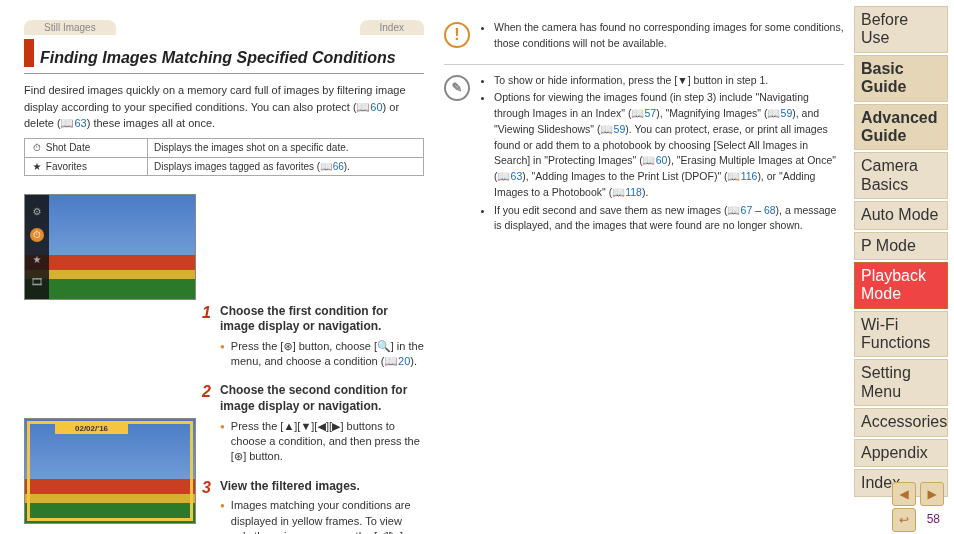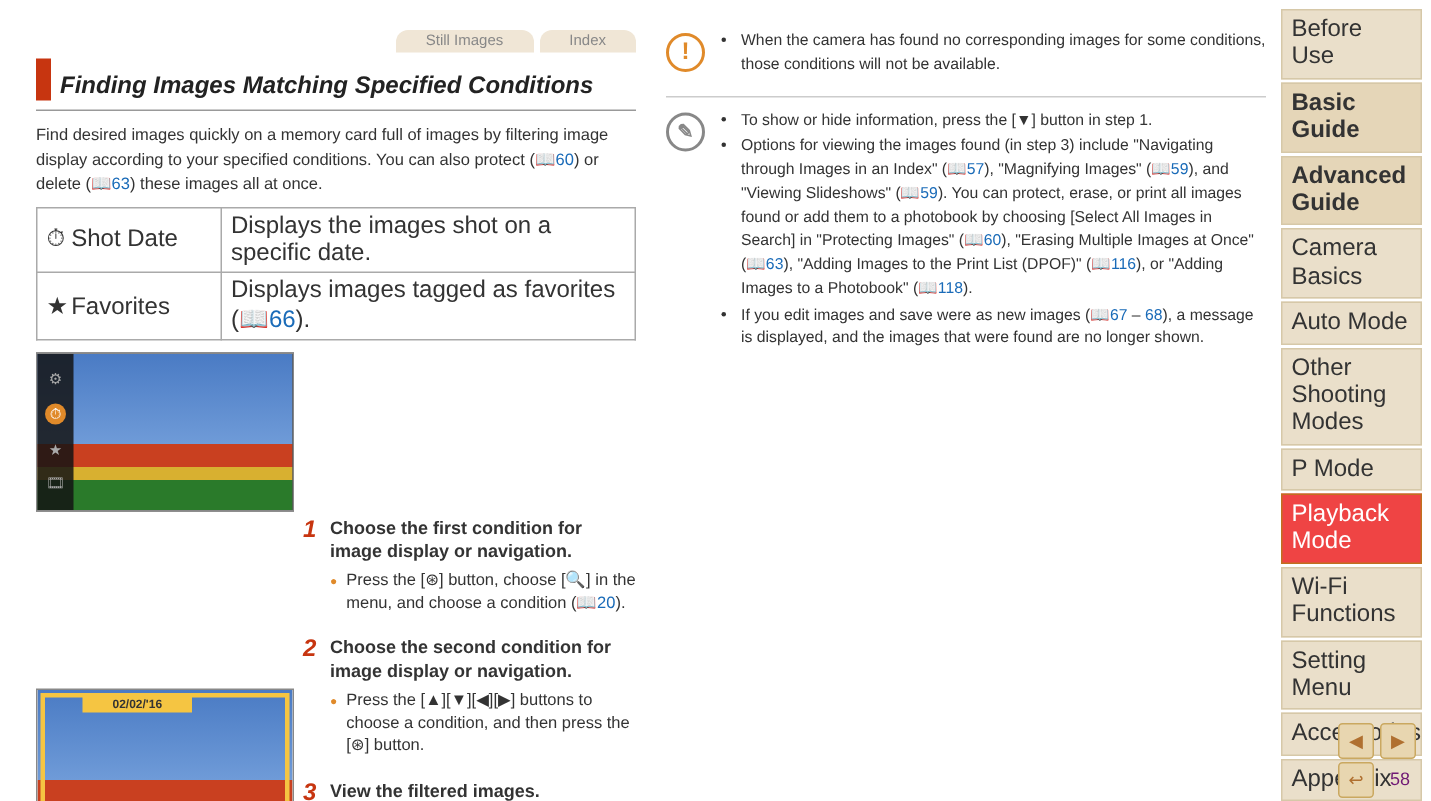--- a/index.html
+++ b/index.html
@@ -1,26 +1,26 @@
 <!DOCTYPE html>
 <html><head>
 <meta charset="utf-8">
 <style>
 body{margin:0;font-family:Arial,Helvetica,sans-serif;font-size:11px;color:#333;background:#fff;width:954px;height:534px;position:relative;overflow:hidden}
 .page{display:flex;padding:20px 0 0 24px;gap:20px}
 .col{width:400px}
-.tabs{display:flex;justify-content:flex-end;gap:4px;margin-bottom:2px}
+.tabs{display:flex;justify-content:space-between;gap:4px;margin-bottom:2px}
 .tab{background:#f0e6d6;border-radius:8px 8px 0 0;padding:2px 20px;font-size:10px;color:#888}
 .htitle{display:flex;align-items:flex-end;border-bottom:1px solid #999;padding-bottom:6px;margin-bottom:8px}
 .htitle .bar{width:10px;height:28px;background:#c73510;margin-right:6px;margin-top:2px}
 .htitle h1{margin:0;font-size:16px;font-weight:bold;color:#222;font-style:italic}
 .intro{font-size:11px;line-height:1.5;margin-bottom:6px}
 .ref{color:#1a6bb8}
 .book{color:#1a6bb8}
-table.cond{border-collapse:collapse;width:100%;font-size:16px;margin-bottom:8px}
+table.cond{border-collapse:collapse;width:100%;font-size:10px;margin-bottom:18px}
 table.cond td{border:1px solid #aaa;padding:3px 6px}
 table.cond td:first-child{width:110px}
 .screenshot{width:170px;height:104px;background:#2a2a2a;border:1px solid #888;position:relative;margin-bottom:8px;overflow:hidden}
 .sky{position:absolute;top:0;left:0;right:0;height:58%;background:linear-gradient(#4a7bc4,#6f9bd8)}
 .field{position:absolute;bottom:0;left:0;right:0;height:42%;background:linear-gradient(#c94020 0%,#c94020 35%,#d8b030 35%,#d8b030 55%,#2a7a2a 55%)}
 .fband{position:absolute;left:0;top:0;bottom:0;width:24px;background:rgba(20,20,20,.85);display:flex;flex-direction:column;justify-content:space-around;align-items:center;padding:6px 0}
 .fband span{color:#aaa;font-size:10px}
 .fband .sel{background:#e08a2a;border-radius:50%;width:14px;height:14px;color:#fff;display:flex;align-items:center;justify-content:center}
 .datebadge{position:absolute;top:4px;left:30px;background:#f5c542;color:#333;font-size:8px;padding:1px 20px;font-weight:bold}
 .screenshot2{width:170px;height:104px;border:1px solid #888;position:relative;overflow:hidden}
@@ -135,33 +135,32 @@
       <ul>
           <li>When the camera has found no corresponding images for some conditions, those conditions will not be available.</li>
         </ul>
     </div>
     <hr class="sep">
     <div class="note">
       <div class="note-icon pen">✎</div>
       <ul>
         <li>To show or hide information, press the [▼] button in step 1.</li>
         <li><span>Options for viewing the images found (in step 3) include "Navigating through Images in an Index" (</span><span class="book">📖</span><span class="ref">57</span><span>), "Magnifying Images" (</span><span class="book">📖</span><span class="ref">59</span><span>), and "Viewing Slideshows" (</span><span class="book">📖</span><span class="ref">59</span><span>). You can protect, erase, or print all images found or add them to a photobook by choosing [Select All Images in Search] in "Protecting Images" (</span><span class="book">📖</span><span class="ref">60</span><span>), "Erasing Multiple Images at Once" (</span><span class="book">📖</span><span class="ref">63</span><span>), "Adding Images to the Print List (DPOF)" (</span><span class="book">📖</span><span class="ref">116</span><span>), or "Adding Images to a Photobook" (</span><span class="book">📖</span><span class="ref">118</span><span>).</span></li>
-        <li><span>If you edit images and save were as new images (</span><span class="book">📖</span><span class="ref">67</span><span> – </span><span class="ref">68</span><span>), a message is displayed, and the images that were found are no longer shown.</span></li>
+        <li><span>If you edit second and save them as new images (</span><span class="book">📖</span><span class="ref">67</span><span> – </span><span class="ref">68</span><span>), a message is displayed, and the images that were found are no longer shown.</span></li>
       </ul>
     </div>
   </div>
 </div>
 
 <div class="sidebar" id="sidebar">
     <a>Before Use</a>
     <a class="bold">Basic Guide</a>
     <a class="bold">Advanced Guide</a>
     <a>Camera Basics</a>
     <a>Auto Mode</a>
-    <a>Other Shooting Modes</a>
     <a>P Mode</a>
     <a class="active">Playback Mode</a>
     <a>Wi-Fi Functions</a>
     <a>Setting Menu</a>
     <a>Accessories</a>
     <a>Appendix</a>
     <a>Index</a>
   </div>
 
 <div class="navbtns">

